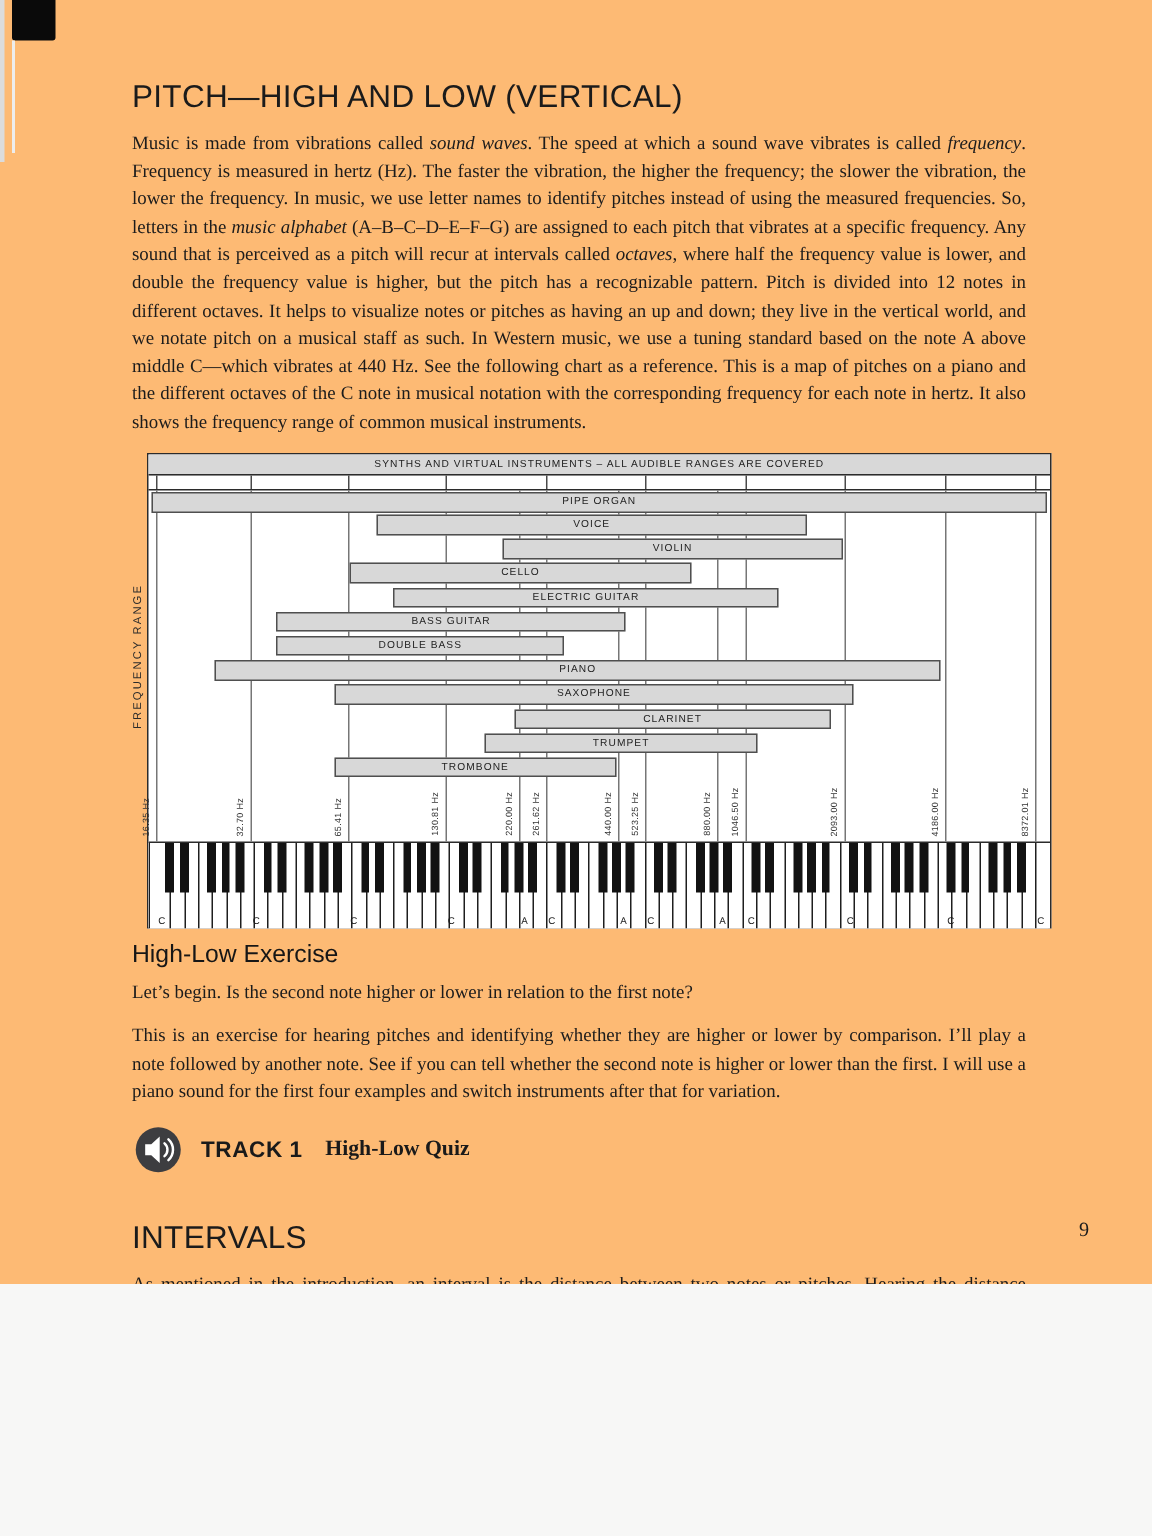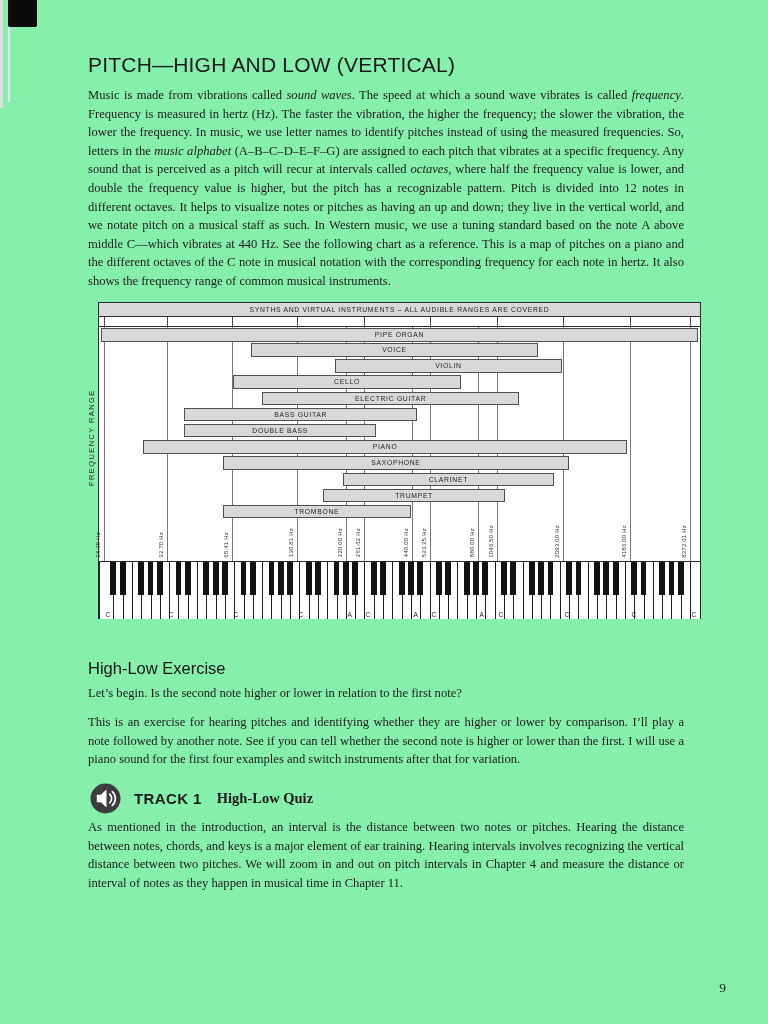--- a/index.html
+++ b/index.html
@@ -1,23 +1,23 @@
 <!DOCTYPE html>
 <html><head>
 <meta charset="utf-8">
 <style>
   html,body{margin:0;padding:0;}
   body{width:768px;height:1024px;background:#f7f7f6;font-family:"Liberation Serif",serif;}
-  .page{position:relative;width:768px;height:1024px;background:#86efac;overflow:hidden;}
+  .page{position:relative;width:768px;height:856px;background:#fdba74;overflow:hidden;}
   .corner-mark{position:absolute;left:8px;top:0;width:29px;height:27px;background:#0a0a0a;border-radius:0 0 2px 2px;}
   .edge-strip1{position:absolute;left:0;top:0;width:3px;height:108px;background:#dcdcdc;}
   .edge-strip2{position:absolute;left:8px;top:27px;width:2px;height:75px;background:#ededed;}
   .content{position:absolute;left:88px;top:53px;width:596px;}
   h1{font-family:"Liberation Sans",sans-serif;font-size:21px;font-weight:400;letter-spacing:.2px;color:#1b1b1b;margin:0 0 9px 0;}
-  h2{font-family:"Liberation Sans",sans-serif;font-size:16.5px;font-weight:400;color:#161616;margin:40px 0 6px 0;}
+  h2{font-family:"Liberation Sans",sans-serif;font-size:16.5px;font-weight:400;color:#161616;margin:8px 0 6px 0;}
   p.body{font-size:12.6px;line-height:18.6px;text-align:justify;color:#1c1c1c;margin:0 0 11px 0;}
   p.body em{}
   
   .chart-wrap{position:relative;width:622px;height:317px;margin:6px 0 0 -3px;
     font-family:"Liberation Sans",sans-serif;color:#222;}
   .ylabel{position:absolute;left:2px;top:68px;height:135px;writing-mode:vertical-rl;transform:rotate(180deg);
     font-size:7.5px;letter-spacing:1.4px;color:#2a2a2a;text-align:center;}
   .frame{position:absolute;left:13px;top:0;width:601px;height:315px;border:1px solid var(--frame,#2b2b2b);background:#fff;}
   .synthrow{height:13px;border-bottom:1px solid var(--frame,#2b2b2b);background:var(--bar-fill,#d8d8d8);
     font-size:6.8px;letter-spacing:.7px;text-align:center;line-height:13px;white-space:nowrap;}
@@ -279,19 +279,20 @@
           <polygon points="7,12.2 11.2,12.2 17,6.8 17,25.2 11.2,19.8 7,19.8" fill="#ffffff"></polygon>
           <path d="M20.3 11.6 a5.8 5.8 0 0 1 0 8.8" stroke="#ffffff" stroke-width="1.7" fill="none" stroke-linecap="round"></path>
           <path d="M23 8.9 a9.6 9.6 0 0 1 0 14.2" stroke="#ffffff" stroke-width="1.7" fill="none" stroke-linecap="round"></path>
         </svg>
         <span class="track-label">TRACK 1</span>
         <span class="track-title">High-Low Quiz</span>
       </div>
     </div>
 
     <div class="intervals">
+      <h1>INTERVALS</h1>
       <p class="body">As mentioned in the introduction, an interval is the distance between two notes or pitches. Hearing the distance between notes, chords, and keys is a major element of ear training. Hearing intervals involves recognizing the vertical distance between two pitches. We will zoom in and out on pitch intervals in Chapter 4 and measure the distance or interval of notes as they happen in musical time in Chapter 11.</p>
     </div>
 
   </div>
 
   <div class="page-num">9</div>
 </div>
 
 </body></html>

